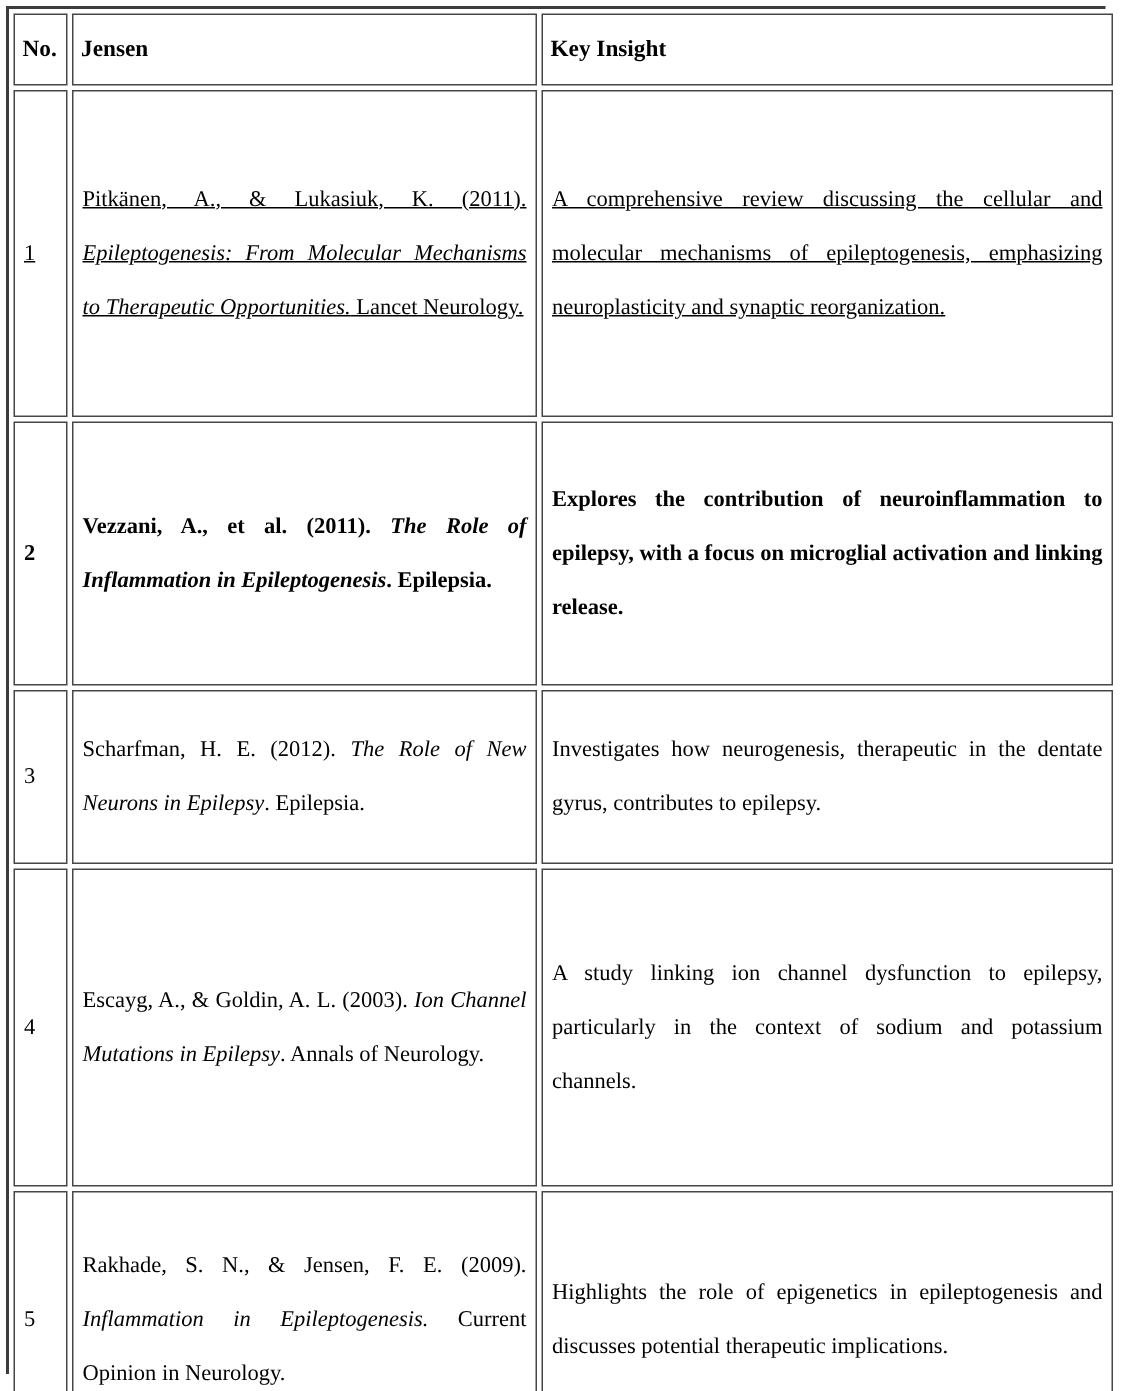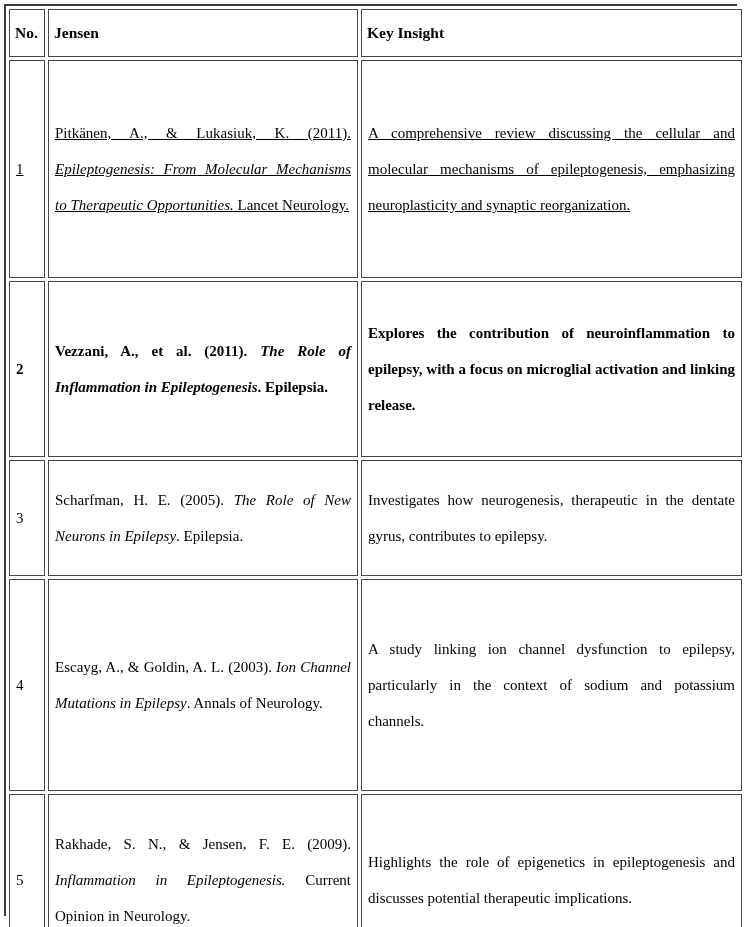--- a/index.html
+++ b/index.html
@@ -118,21 +118,21 @@
         <td class="body-cell"><span>Pitkänen, A., &amp; Lukasiuk, K. (2011). </span><i>Epileptogenesis: From Molecular Mechanisms to Therapeutic Opportunities.</i><span> Lancet Neurology.</span></td>
         <td class="body-cell">A comprehensive review discussing the cellular and molecular mechanisms of epileptogenesis, emphasizing neuroplasticity and synaptic reorganization.</td>
       </tr>
       <tr class="row-2">
         <td class="num">2</td>
         <td class="body-cell"><span>Vezzani, A., et al. (2011). </span><i>The Role of Inflammation in Epileptogenesis</i><span>. Epilepsia.</span></td>
         <td class="body-cell">Explores the contribution of neuroinflammation to epilepsy, with a focus on microglial activation and linking release.</td>
       </tr>
       <tr class="row-3">
         <td class="num">3</td>
-        <td class="body-cell"><span>Scharfman, H. E. (2005). </span><i>The Role of New Neurons in Epilepsy</i><span>. Epilepsia.</span></td>
+        <td class="body-cell"><span>Scharfman, H. E. (2012). </span><i>The Role of New Neurons in Epilepsy</i><span>. Epilepsia.</span></td>
         <td class="body-cell">Investigates how neurogenesis, therapeutic in the dentate gyrus, contributes to epilepsy.</td>
       </tr>
       <tr class="row-4">
         <td class="num">4</td>
         <td class="body-cell"><span>Escayg, A., &amp; Goldin, A. L. (2003). </span><i>Ion Channel Mutations in Epilepsy</i><span>. Annals of Neurology.</span></td>
         <td class="body-cell">A study linking ion channel dysfunction to epilepsy, particularly in the context of sodium and potassium channels.</td>
       </tr>
       <tr class="row-5">
         <td class="num">5</td>
         <td class="body-cell"><span>Rakhade, S. N., &amp; Jensen, F. E. (2009). </span><i>Inflammation in Epileptogenesis.</i><span> Current Opinion in Neurology.</span></td>

